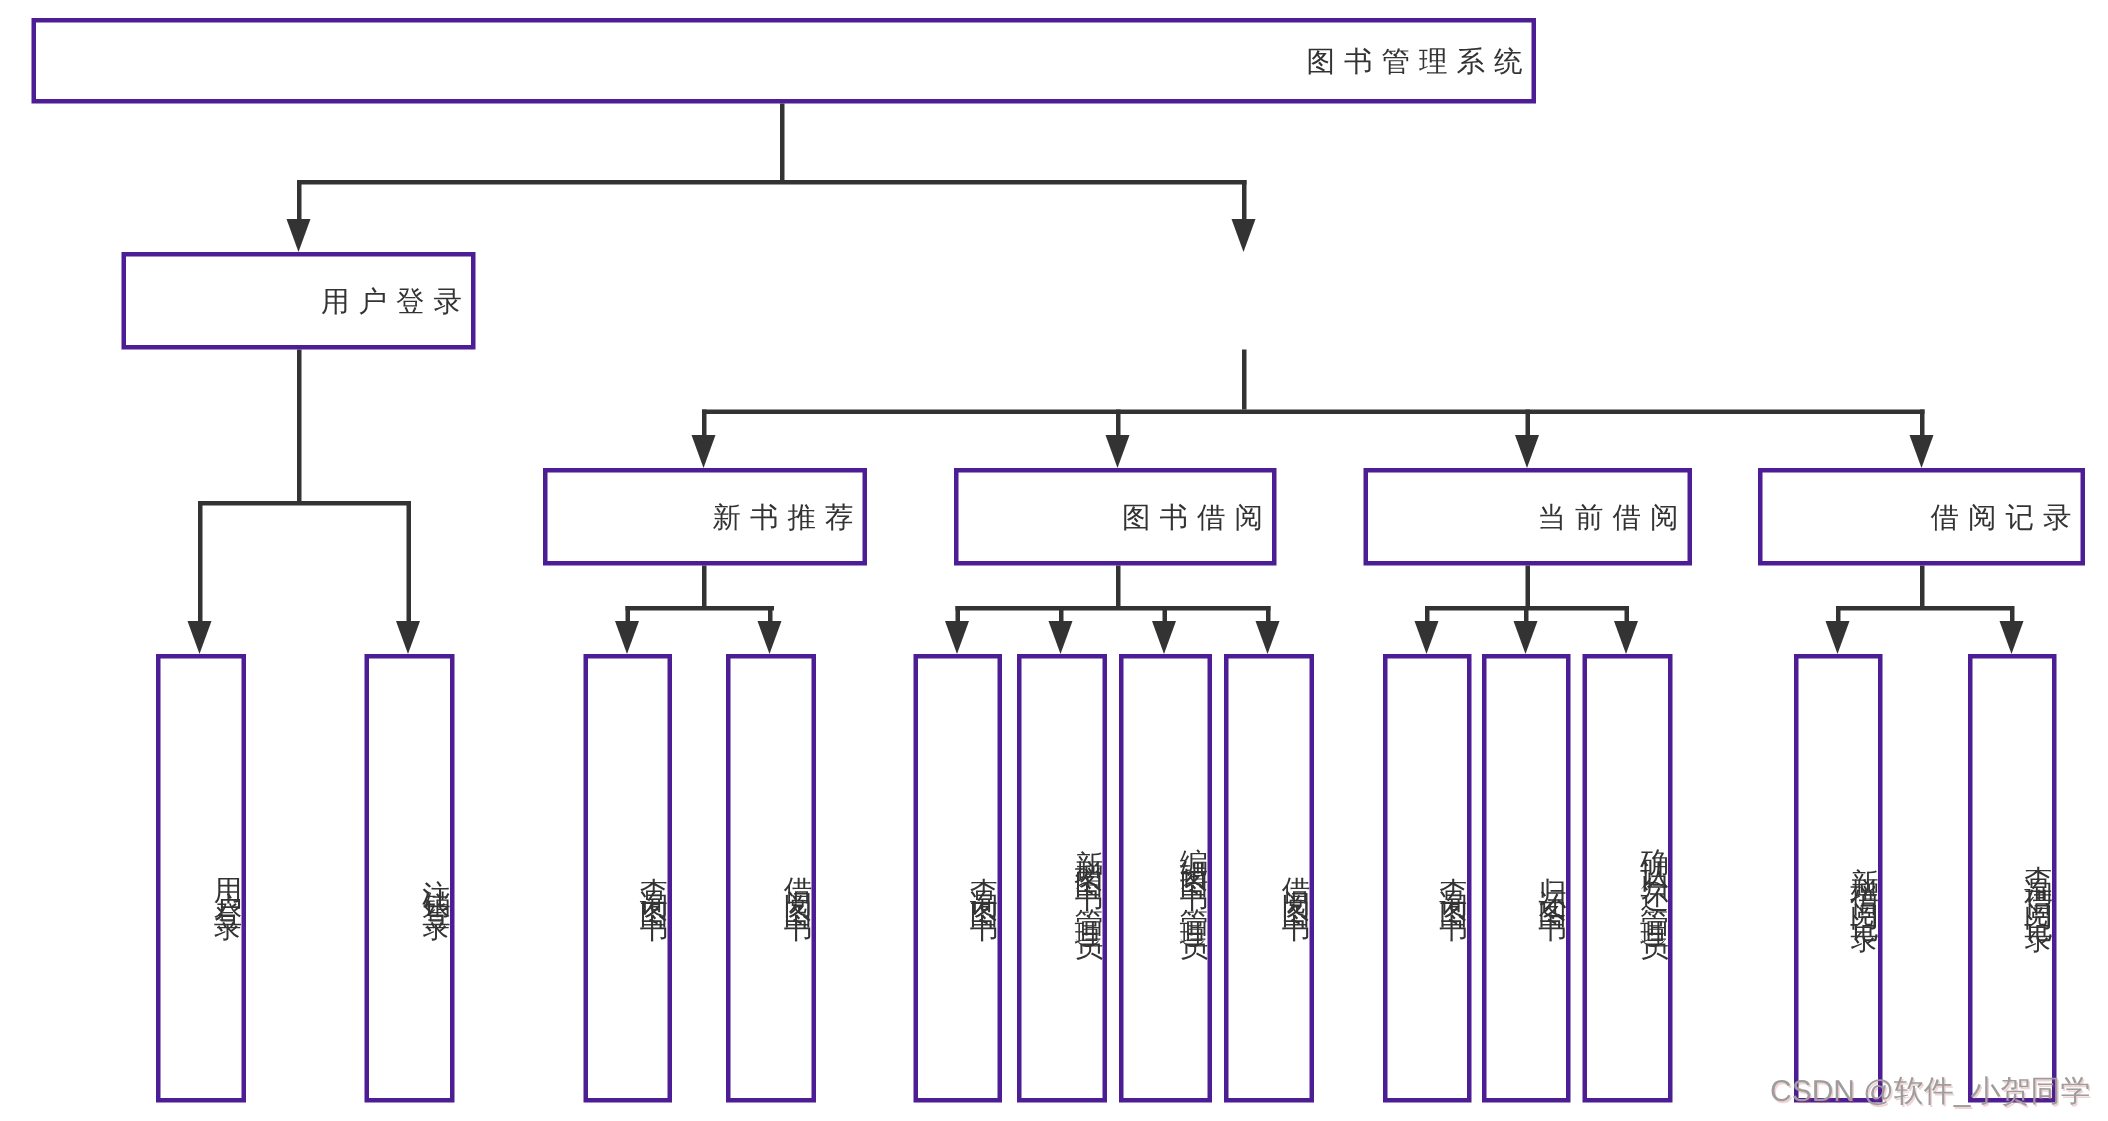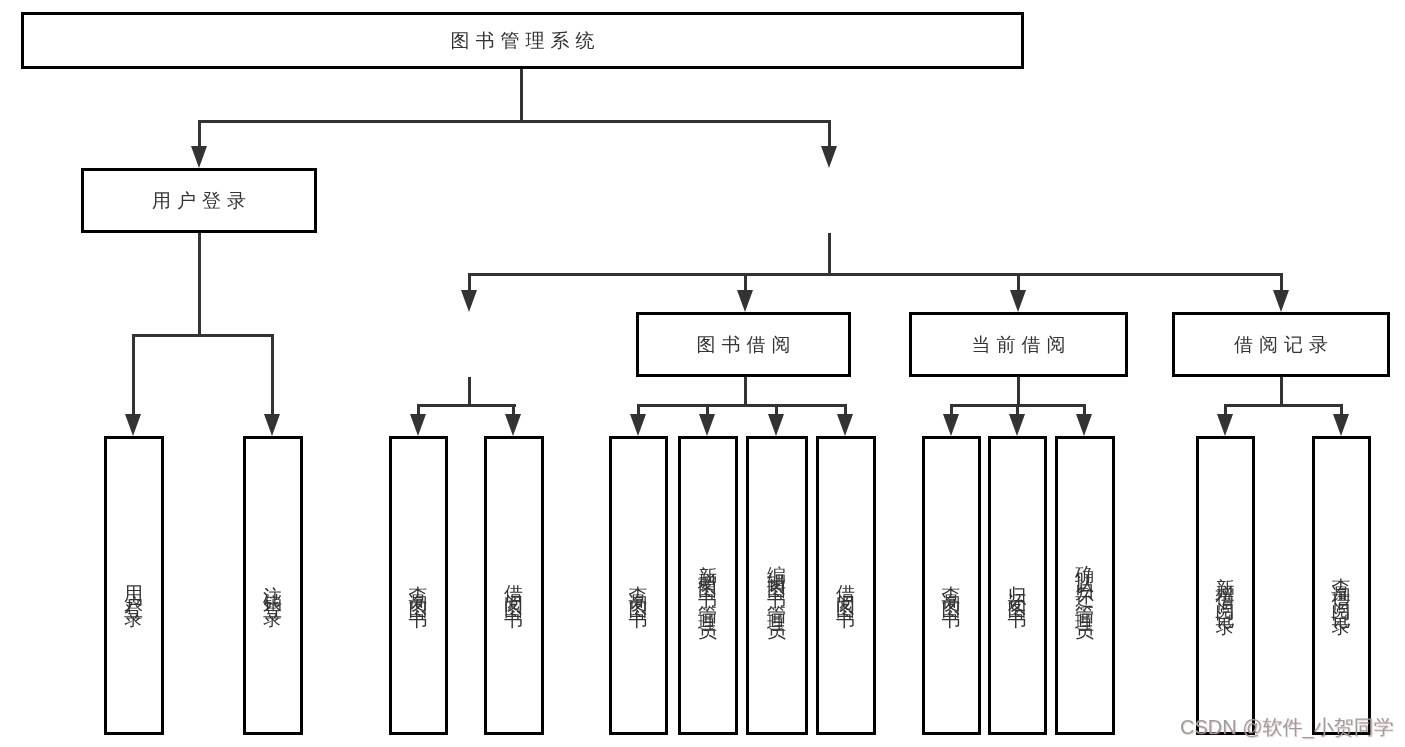--- a/index.html
+++ b/index.html
@@ -7,24 +7,24 @@
     position:relative;
     width:1405px;height:747px;
     background:#ffffff;
     font-family:"Liberation Sans","DejaVu Sans",sans-serif;
     overflow:hidden;
   }
   .box{
     position:absolute;
     box-sizing:border-box;
     background:#ffffff;
-    border:3px solid #000000;
+    border:3px solid #4c1d95;
     display:flex;
     align-items:center;
-    justify-content:center;
+    justify-content:flex-end;
     color:#333333;
   }
   .hlabel{
     font-size:19px;
     letter-spacing:6px;
     padding-left:6px;
     white-space:nowrap;
     color:#333333;
   }
   .vlabel{
@@ -86,20 +86,23 @@
   <div class="hl" style="left:468px;top:273px;width:815px;"></div>
   <div class="vl" style="left:468px;top:273px;height:20px;"></div>
   <div class="ah" style="left:461px;top:290px;"></div>
   <div class="vl" style="left:744px;top:273px;height:20px;"></div>
   <div class="ah" style="left:737px;top:290px;"></div>
   <div class="vl" style="left:1017px;top:273px;height:20px;"></div>
   <div class="ah" style="left:1010px;top:290px;"></div>
   <div class="vl" style="left:1280px;top:273px;height:20px;"></div>
   <div class="ah" style="left:1273px;top:290px;"></div>
 
+  <div class="box" style="left:362px;top:312px;width:216px;height:65px;">
+    <span class="hlabel">新书推荐</span>
+  </div>
   <div class="box" style="left:636px;top:312px;width:215px;height:65px;">
     <span class="hlabel">图书借阅</span>
   </div>
   <div class="box" style="left:909px;top:312px;width:219px;height:65px;">
     <span class="hlabel">当前借阅</span>
   </div>
   <div class="box" style="left:1172px;top:312px;width:218px;height:65px;">
     <span class="hlabel">借阅记录</span>
   </div>
 

